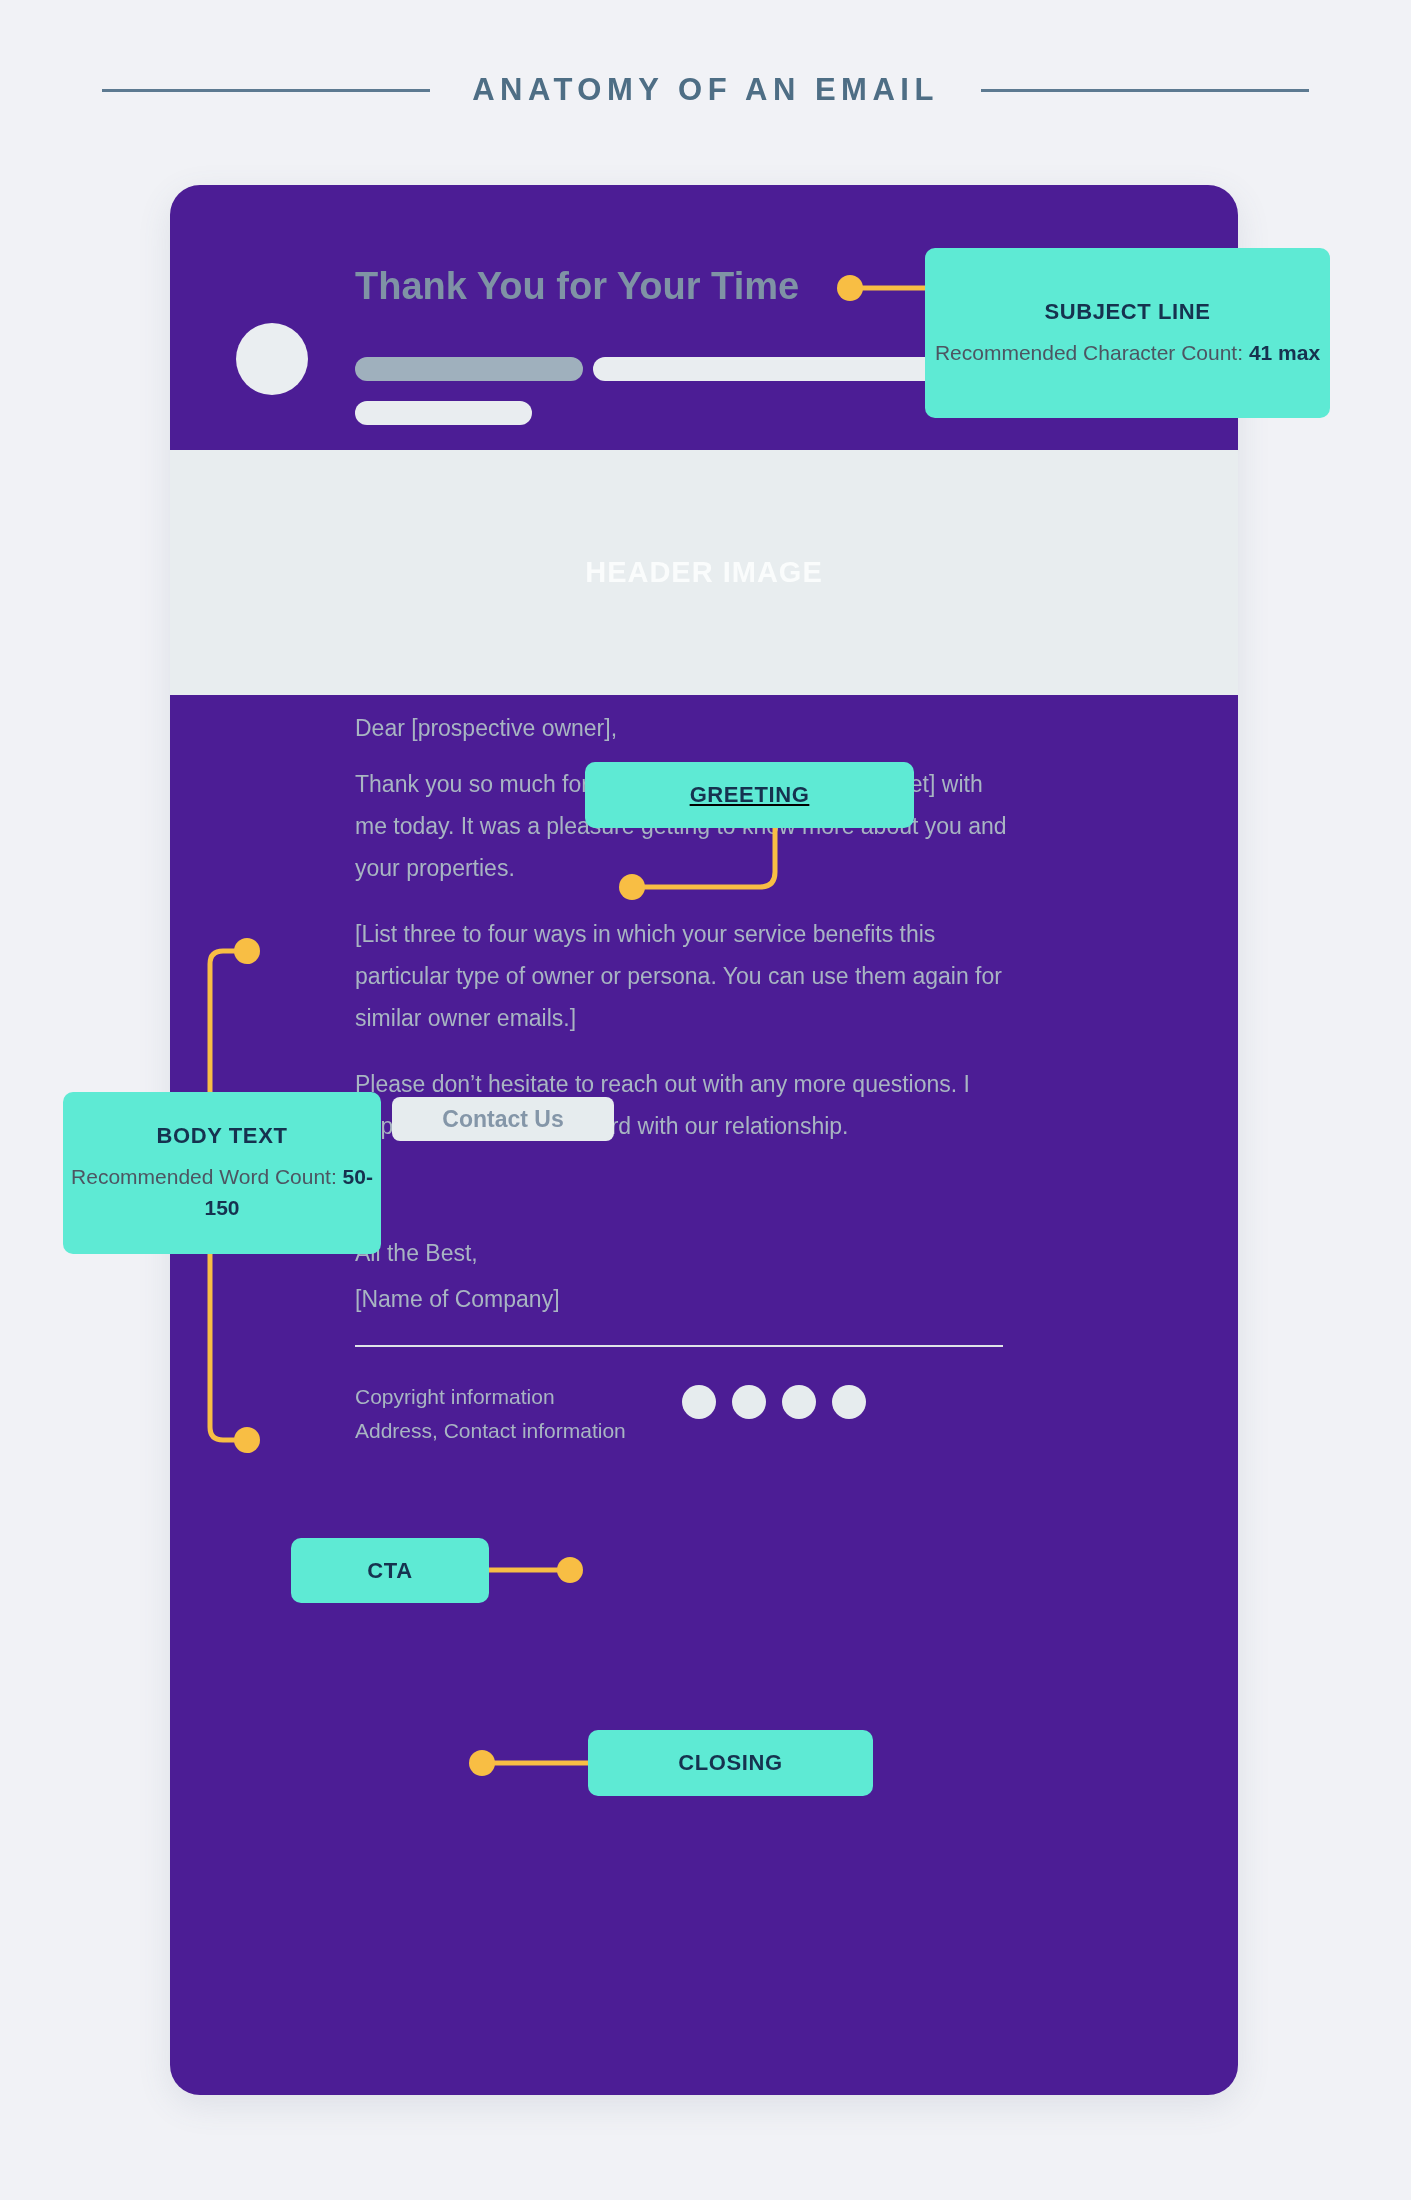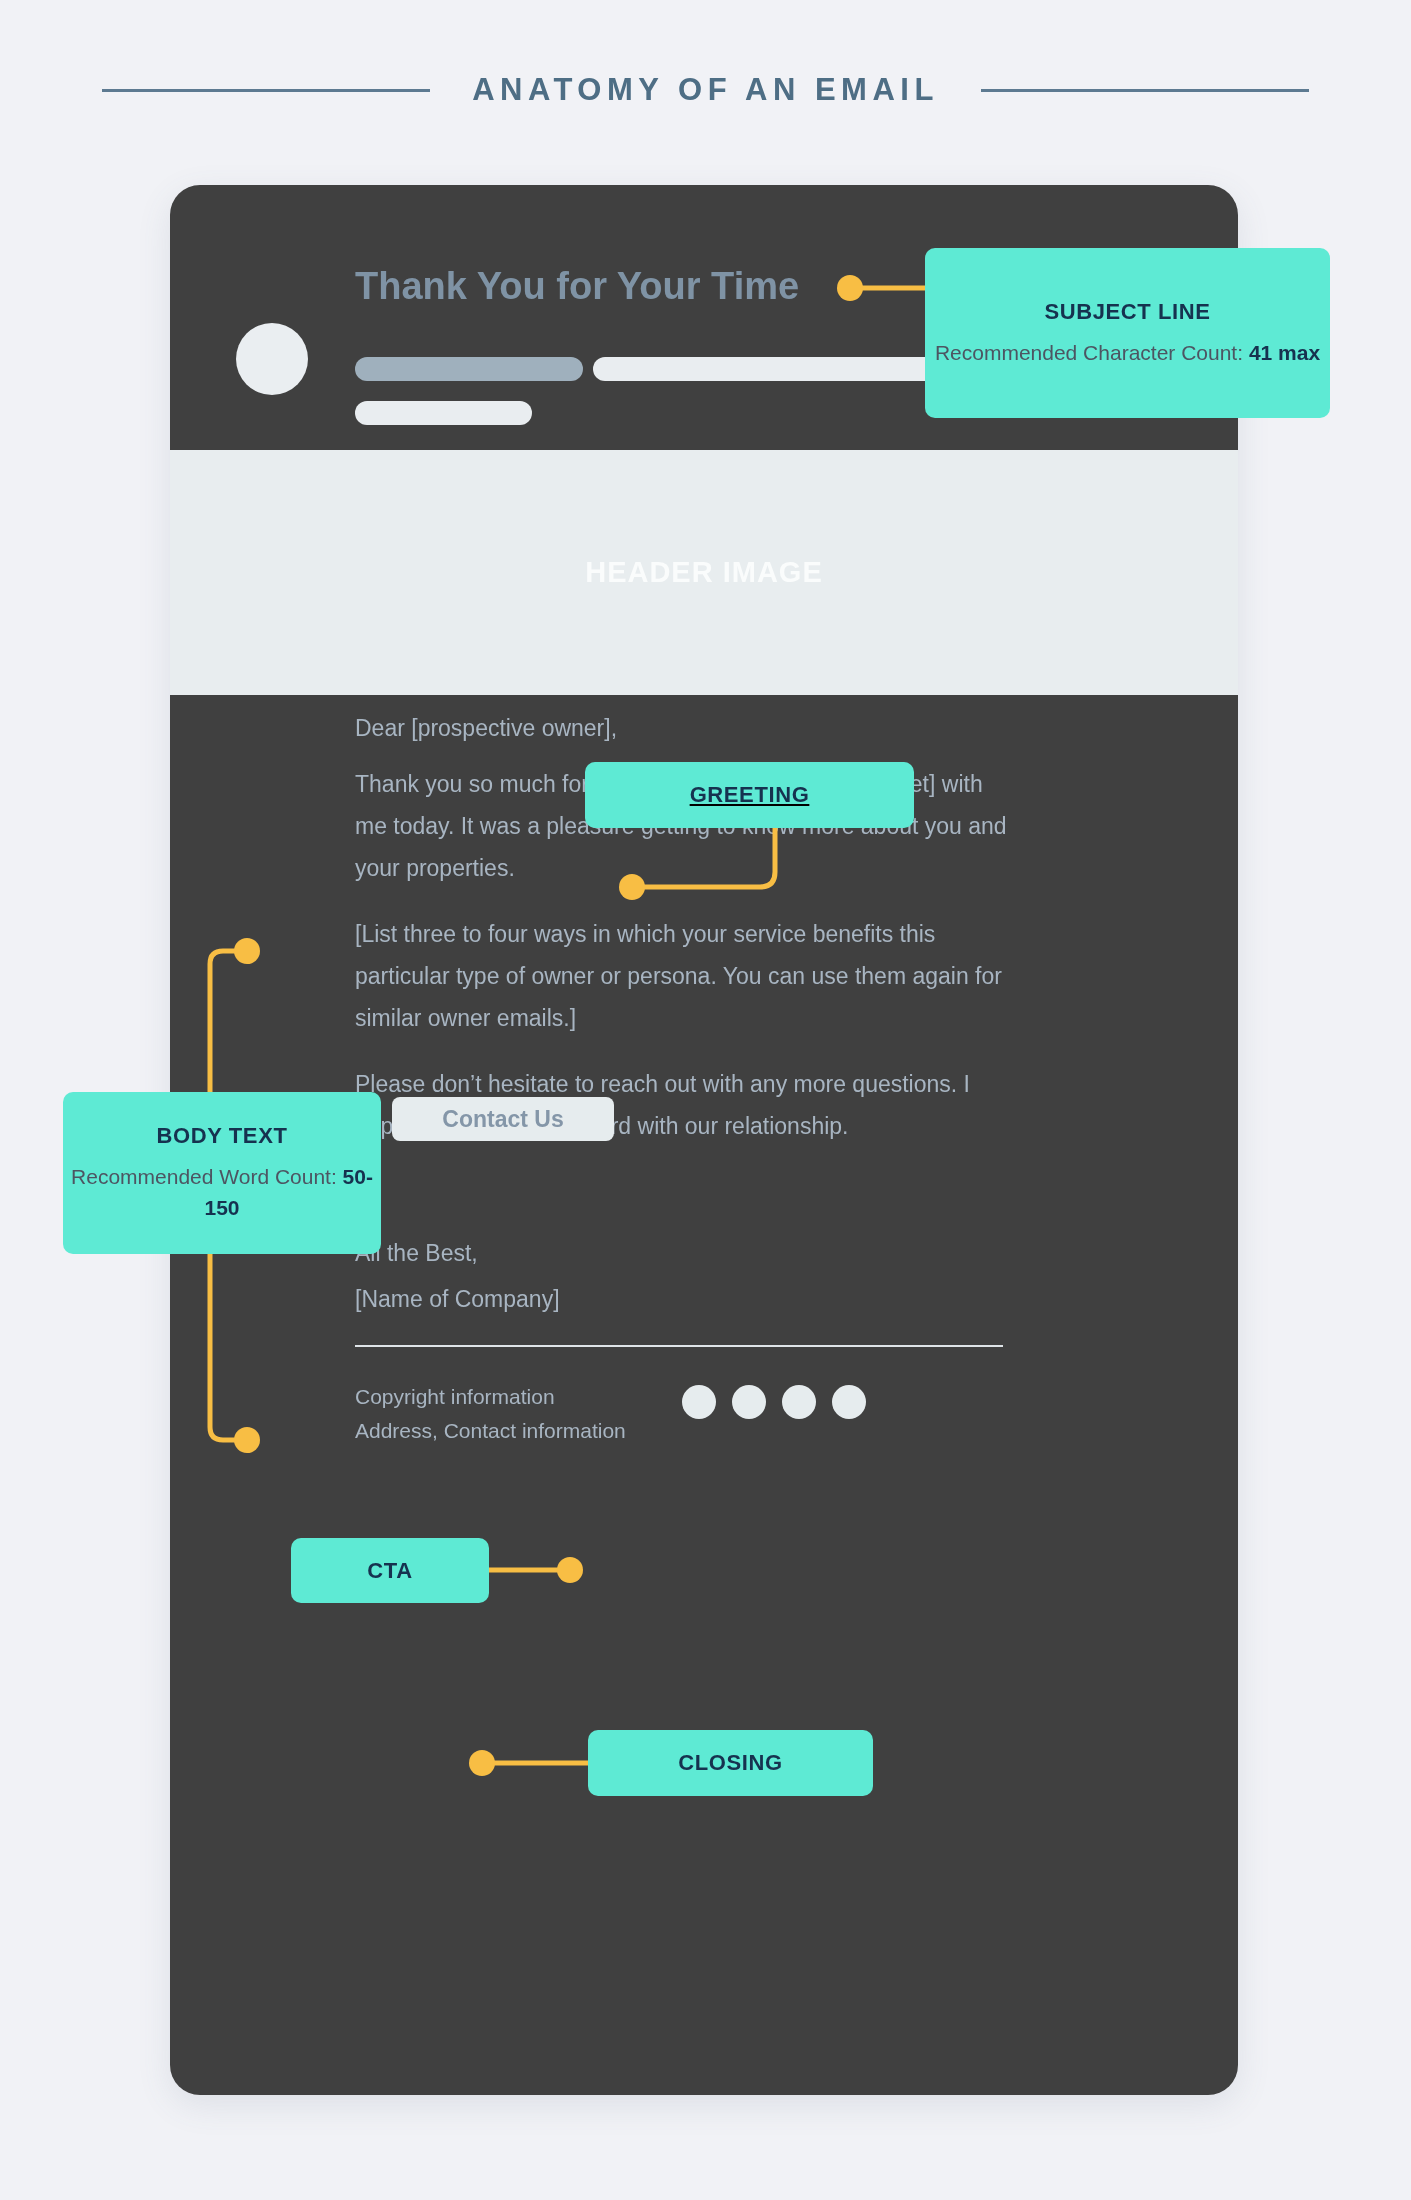--- a/index.html
+++ b/index.html
@@ -20,21 +20,21 @@
   .rule-left{width:328px;margin-right:42px;}
   .rule-right{width:328px;margin-left:42px;}
   .page-title{
     font-size:31px;font-weight:bold;letter-spacing:5.5px;
     color:#4e6e85;white-space:nowrap;
   }
 
   
   .email-card{
     position:absolute;left:170px;top:185px;width:1068px;height:1910px;
-    background:#404040;border-radius:30px;
+    background:#4c1d95;border-radius:30px;
     box-shadow:0 10px 34px rgba(80,95,120,.12);
   }
 
   .email-subject{
     position:absolute;left:185px;top:80px;
     font-size:38px;font-weight:bold;color:#7f93a5;white-space:nowrap;
   }
 
   
   .avatar{

